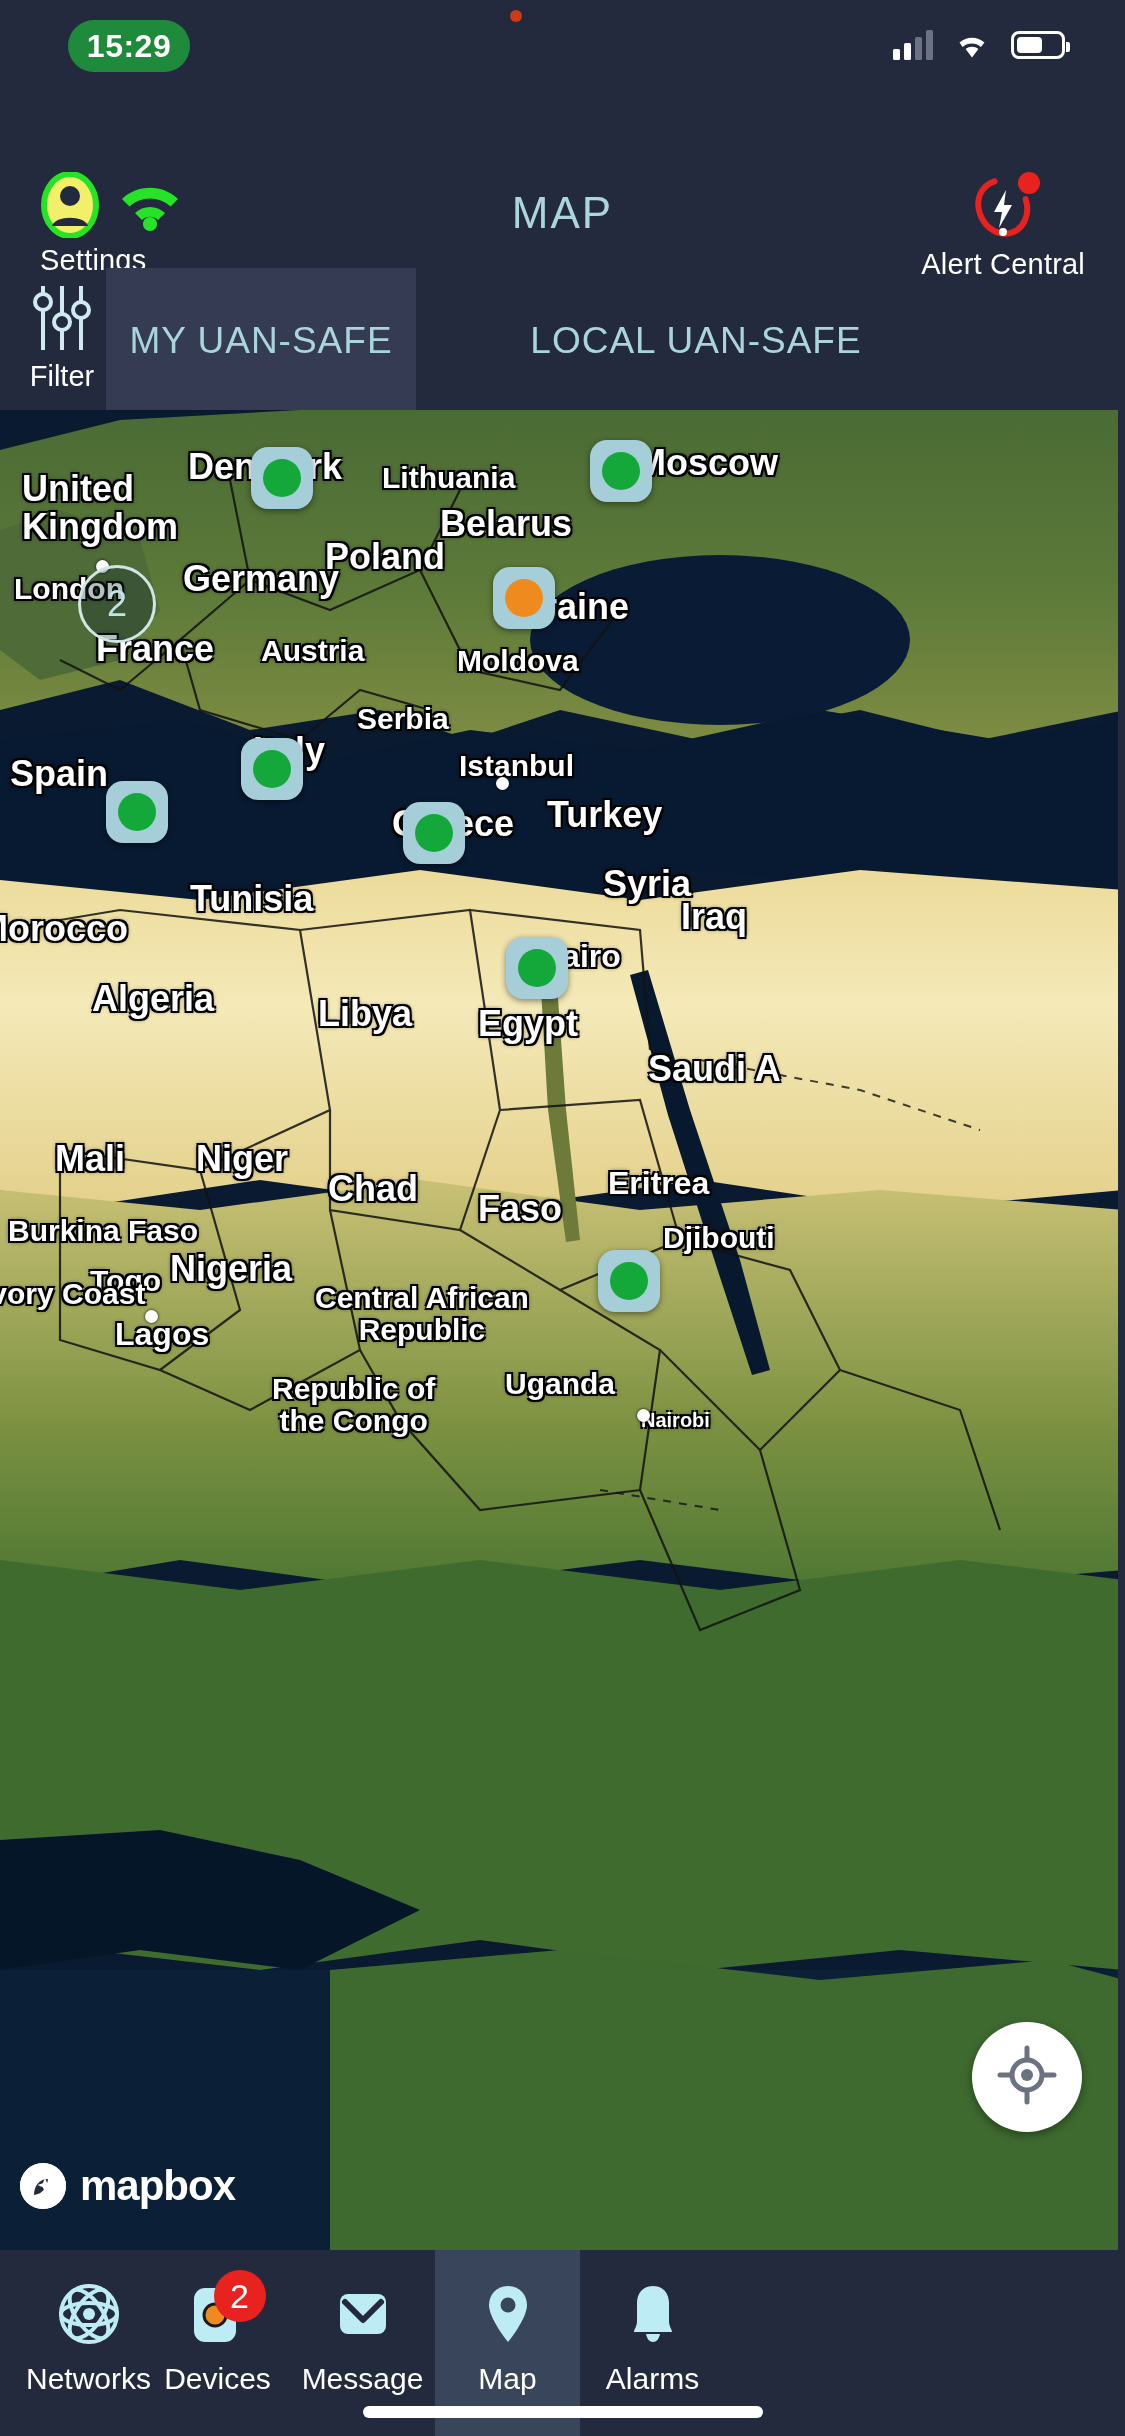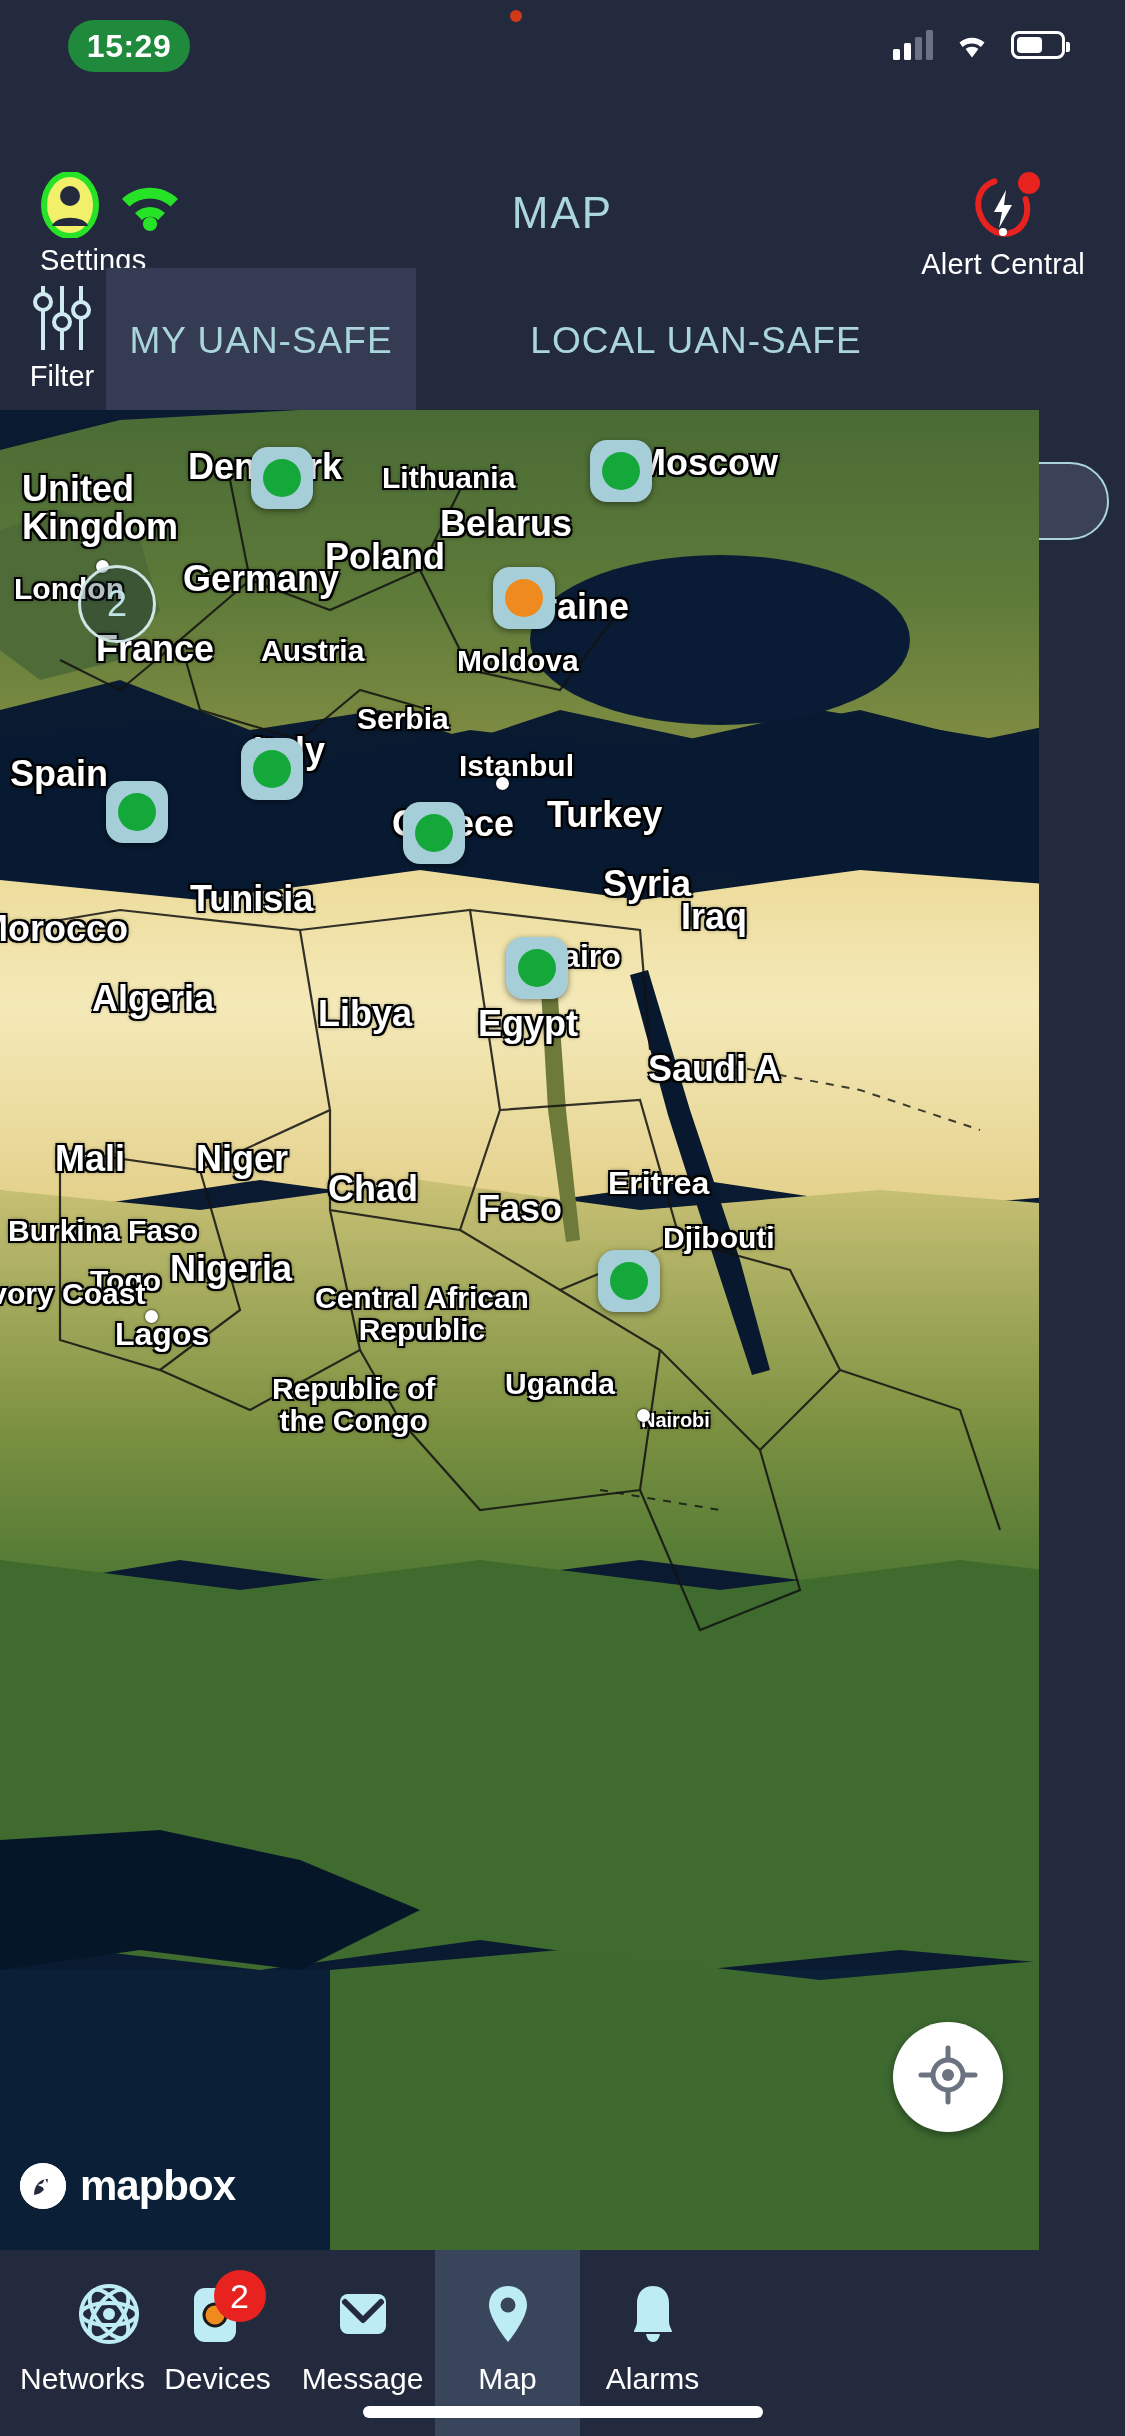--- a/index.html
+++ b/index.html
@@ -62,21 +62,21 @@
   
   .search-wrap { position:absolute; left:16px; top:462px; width:1093px; height:78px; }
   .search-box {
     width:100%; height:78px; border:2px solid #a9d5db; border-radius:39px;
     background:#3b4257; display:flex; align-items:center; padding-left:30px; gap:22px;
   }
   .search-ic { width:40px; height:40px; position:relative; flex:none; }
   .search-ph { font-size:37px; color:#25b7d3; letter-spacing:.5px; }
 
   
-  .map { position:absolute; left:0; top:410px; width:1039px; height:1840px; overflow:hidden; background:#0b1b33; }
+  .map { position:absolute; left:0; top:410px; width:1118px; height:1840px; overflow:hidden; background:#0b1b33; }
   .map-bg { position:absolute; inset:0; }
   .lbl {
     position:absolute; color:#fff; font-weight:700;
     text-shadow:-2px -2px 0 #000,2px -2px 0 #000,-2px 2px 0 #000,2px 2px 0 #000,0 0 5px #000;
     white-space:pre; line-height:1.05; pointer-events:none;
   }
   .citydot { position:absolute; width:13px; height:13px; border-radius:50%; background:#fff; box-shadow:0 0 3px #000; }
   .mk {
     position:absolute; width:62px; height:62px; border-radius:17px;
     background:#a6ced8; display:flex; align-items:center; justify-content:center;
@@ -377,21 +377,21 @@
           <path d="M14 32c0-9 5-16 14-16-1 8-5 15-14 16Z" fill="#242a3d"></path>
           <path d="M25 15l2.2 5.3L32.5 22l-5.3 2.2L25 29.5l-2.2-5.3L17.5 22l5.3-1.7Z" fill="#fff"></path>
         </svg>
       </div>
       <div class="mb-text">mapbox</div>
     </div>
   </div>
 
   <div class="bottomnav">
 
-    <div class="navitem" style="left:0px;align-items:flex-end;">
+    <div class="navitem" style="left:16px;">
       <div class="navicon">
         <svg viewBox="0 0 72 72" width="72" height="72">
           <g fill="none" stroke="#bdecf5" stroke-width="4">
             <circle cx="36" cy="36" r="28"></circle>
             <ellipse cx="36" cy="36" rx="13" ry="28" transform="rotate(35 36 36)"></ellipse>
             <ellipse cx="36" cy="36" rx="13" ry="28" transform="rotate(-35 36 36)"></ellipse>
             <ellipse cx="36" cy="36" rx="28" ry="11"></ellipse>
           </g>
           <circle cx="36" cy="36" r="6" fill="#bdecf5"></circle>
         </svg>

